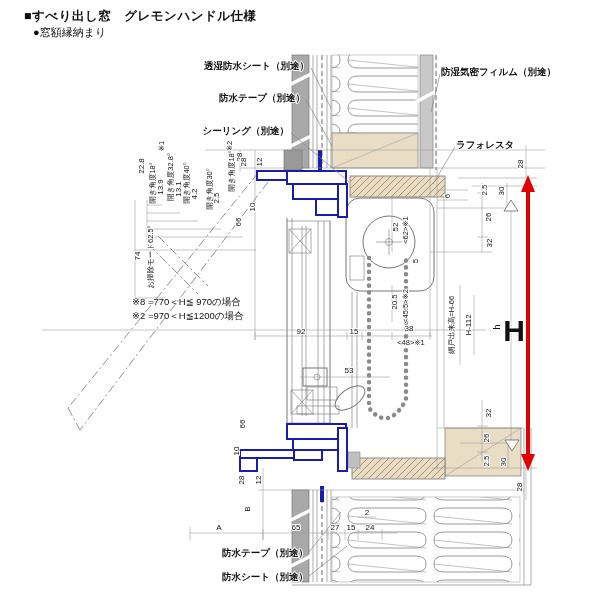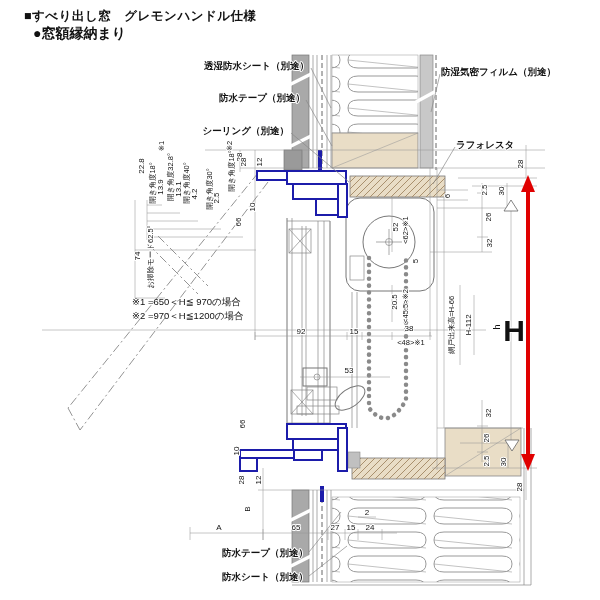--- a/index.html
+++ b/index.html
@@ -1,20 +1,20 @@
 <!DOCTYPE html>
 <html><head>
 <meta charset="utf-8">
 <style>
   html,body{margin:0;padding:0;background:#fff;}
   #stage{position:relative;width:600px;height:600px;background:#fff;overflow:hidden;
          font-family:"Liberation Sans","DejaVu Sans",sans-serif;color:#111;}
   .abs{position:absolute;}
   .title{font-size:12.5px;font-weight:bold;letter-spacing:.5px;}
-  .bullet{font-size:14px;font-weight:bold;}
+  .bullet{font-size:11px;font-weight:normal;}
   .note{font-size:9.5px;}
   svg{position:absolute;left:0;top:0;}
   svg text{font-family:"Liberation Sans","DejaVu Sans",sans-serif;fill:#111;
            paint-order:stroke;stroke:#fff;stroke-width:2px;stroke-linejoin:round;}
   .t8{font-size:8px}.t75{font-size:7.5px}.t9{font-size:9px}
   .t30{font-size:30px;font-weight:bold}
   .lbl{font-size:9.5px;font-weight:bold}
   .ln{stroke:#888;stroke-width:.7;fill:none}
   .ln2{stroke:#777;stroke-width:1;fill:none}
   .thin{stroke:#999;stroke-width:.55;fill:none}
@@ -22,21 +22,21 @@
   .dash{stroke:#777;stroke-width:.8;fill:none;stroke-dasharray:9 3 2 3}
   .film{stroke:#666;stroke-width:1;fill:none;stroke-dasharray:5 3}
 </style>
 </head>
 <body>
 
 <div id="stage">
 
   <div class="abs title" style="left:24px;top:8px">■すべり出し窓　グレモンハンドル仕様</div>
   <div class="abs bullet" style="left:33px;top:25px">●窓額縁納まり</div>
-  <div class="abs note" style="left:132px;top:296px">※1 =650＜H≦ 970の場合</div>
+  <div class="abs note" style="left:132px;top:296px">※8 =770＜H≦ 970の場合</div>
   <div class="abs note" style="left:132px;top:310px">※2 =970＜H≦1200の場合</div>
 
   <svg width="600" height="600" viewBox="0 0 600 600">
     <defs>
       <pattern id="insul" width="86" height="24" patternUnits="userSpaceOnUse">
         <path d="M4,12 Q4,4 14,4 L72,4 Q82,4 82,12 Q82,20 72,20 L14,20 Q4,20 4,12 Z" fill="none" stroke="#999" stroke-width="1"></path>
         <path d="M4,12 L82,20" stroke="#999" stroke-width="0.6" fill="none"></path>
       </pattern>
       <pattern id="hatch" width="7" height="7" patternUnits="userSpaceOnUse">
         <path d="M0,7 L7,0" stroke="#a9906e" stroke-width="1" fill="none"></path>

